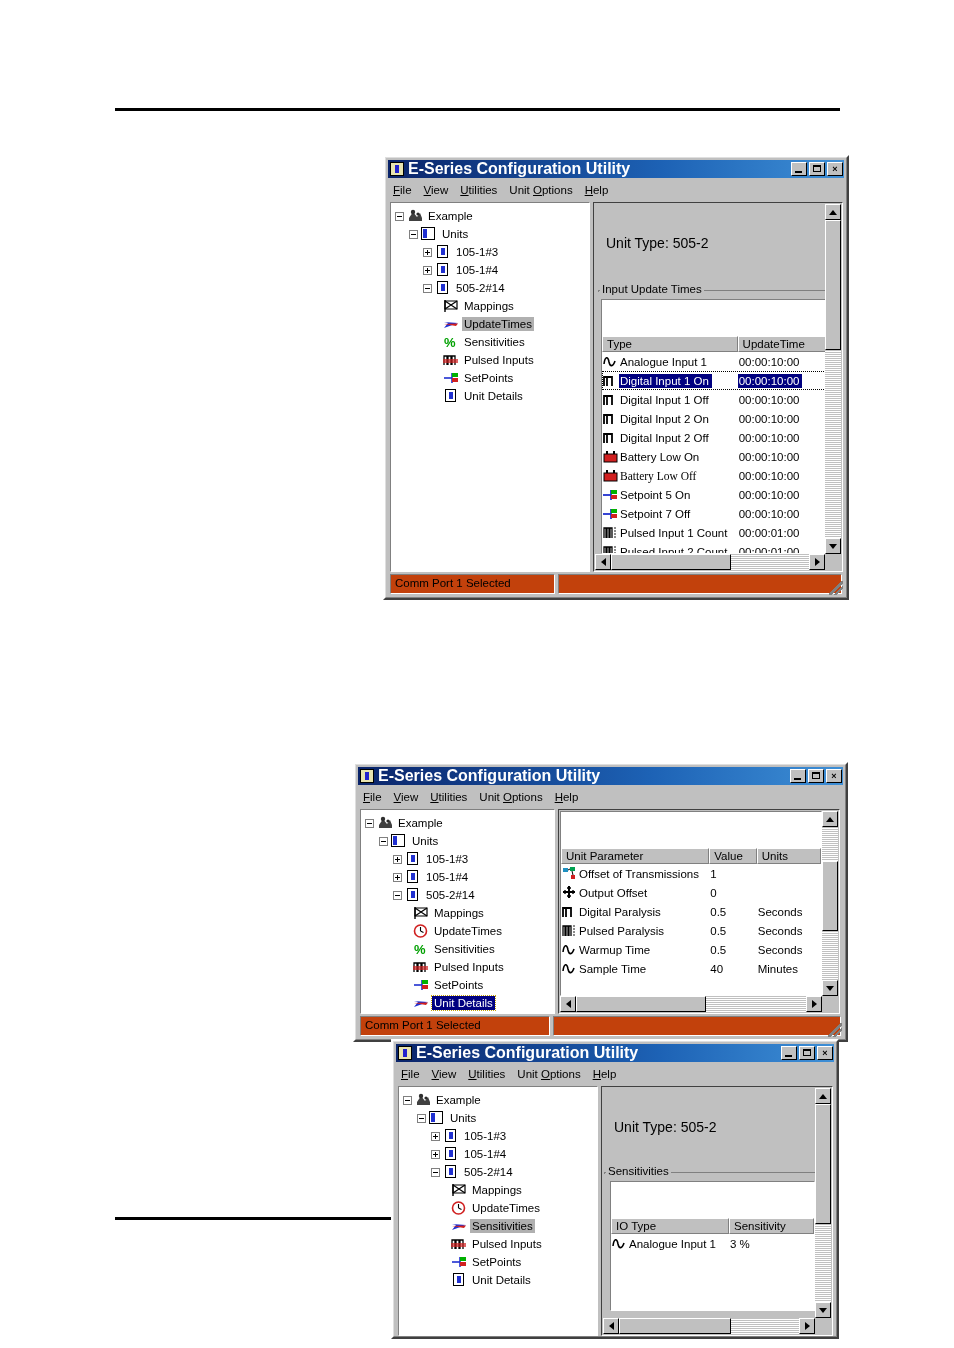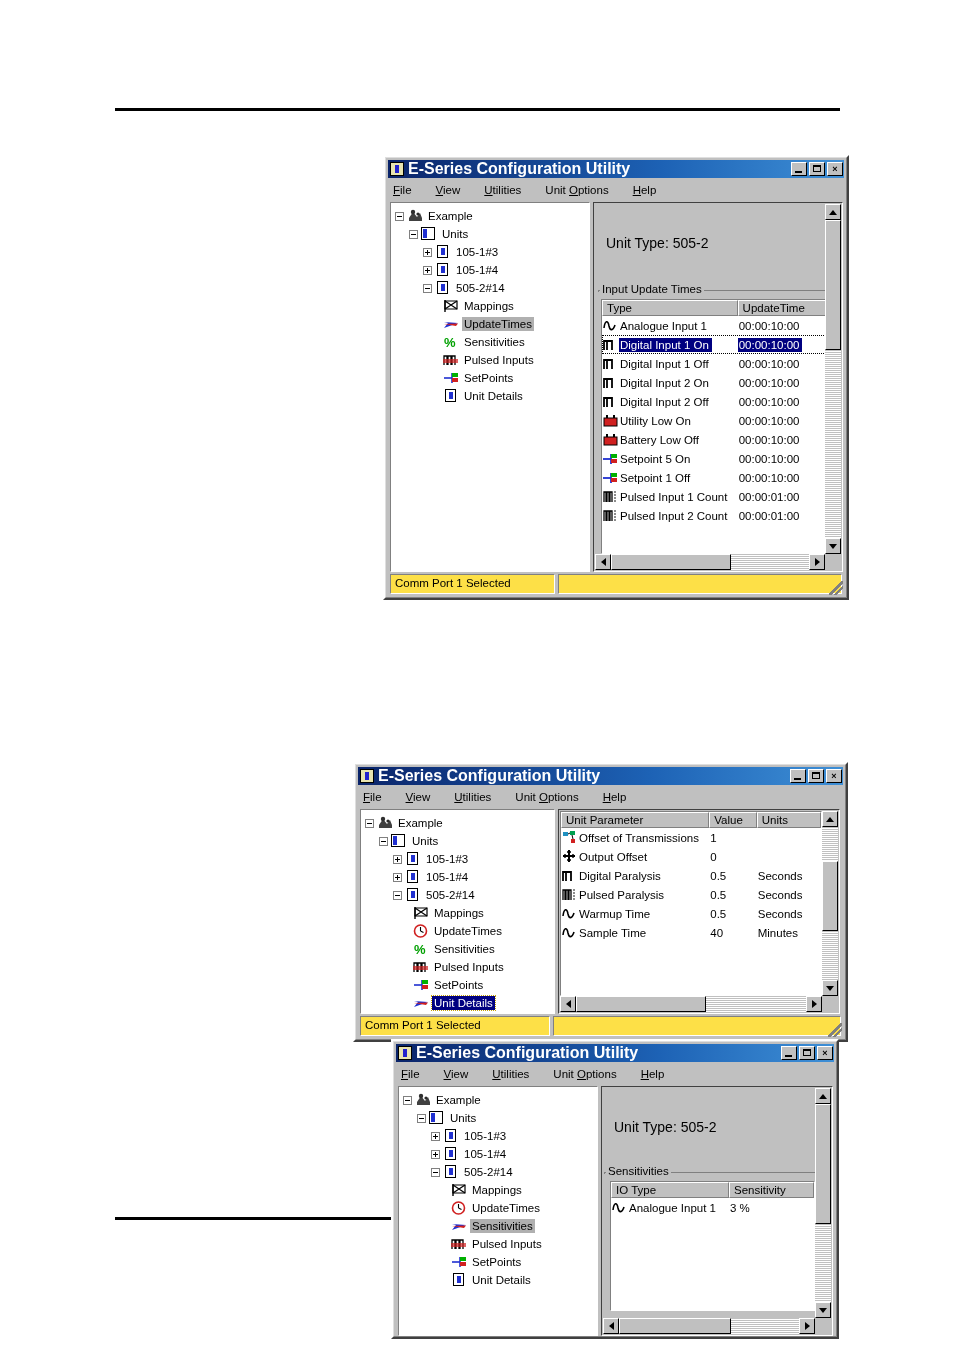--- a/index.html
+++ b/index.html
@@ -112,21 +112,21 @@
     box-sizing: border-box;
   }
   .tbtn.close { font-family: "Liberation Sans", sans-serif; font-weight: bold; }
 
   .menubar {
     position: absolute;
     left: 3px; right: 3px;
     height: 18px;
     display: flex;
     align-items: center;
-    gap: 24px;
+    gap: 12px;
     padding-left: 5px;
     font-size: 11.5px;
   }
   .menubar span u { text-decoration: underline; }
 
   
   .sunken {
     border-top: 1px solid #808080;
     border-left: 1px solid #808080;
     border-right: 1px solid #ffffff;
@@ -220,20 +220,21 @@
     width: 4px; height: 7px;
     background: #2030d0;
   }
 
   
   .lv { position: absolute; inset: 0; background: #fff; overflow: hidden; }
   .lv-head {
     display: flex;
     height: 16px;
     background: #c0c0c0;
+    margin-top: 36px;
   }
   .lv-head > div {
     border-top: 1px solid #fff;
     border-left: 1px solid #fff;
     border-right: 1px solid #808080;
     border-bottom: 1px solid #808080;
     box-sizing: border-box;
     padding: 1px 0 0 4px;
     font-size: 11.5px;
     background: #c0c0c0;
@@ -316,21 +317,21 @@
     height: 20px;
   }
   .sb-pane {
     border-top: 1px solid #808080;
     border-left: 1px solid #808080;
     border-right: 1px solid #ffffff;
     border-bottom: 1px solid #ffffff;
     box-sizing: border-box;
     font-size: 11.5px;
     padding: 2px 0 0 4px;
-    background: #fde047;
+    background: #c2410c;
     white-space: nowrap;
   }
   .grip {
     position: absolute;
     right: 4px; bottom: 3px;
     width: 14px; height: 14px;
     background:
       linear-gradient(135deg, transparent 0 45%, #808080 45% 58%, transparent 58%),
       linear-gradient(135deg, transparent 0 65%, #808080 65% 78%, transparent 78%);
   }
@@ -558,28 +559,28 @@
             </div>
             <div class="lv-row">
               <div class="cell" style="width: 146px;">
                 <div class="cell-icon">
                   <svg width="16" height="15" viewBox="0 0 16 15">
                     <rect x="1" y="5" width="13" height="8" fill="#d02020" stroke="#000" stroke-width="1"></rect>
                     <rect x="3" y="2" width="2" height="3" fill="#000"></rect>
                     <rect x="10" y="2" width="2" height="3" fill="#000"></rect>
                   </svg>
                 </div>
-                <span class="cell-txt">Utility Low On</span>
+                <span class="cell-txt">Battery Low On</span>
               </div>
               <div class="cell" style="width: 95px;">
                 <span class="cell-txt">00:00:10:00</span>
               </div>
             </div>
             <div class="lv-row">
-              <div class="cell" style="width: 146px;">
+              <div class="cell" style="width: 146px; font-family: Liberation Serif, serif;">
                 <div class="cell-icon">
                   <svg width="16" height="15" viewBox="0 0 16 15">
                     <rect x="1" y="5" width="13" height="8" fill="#d02020" stroke="#000" stroke-width="1"></rect>
                     <rect x="3" y="2" width="2" height="3" fill="#000"></rect>
                     <rect x="10" y="2" width="2" height="3" fill="#000"></rect>
                   </svg>
                 </div>
                 <span class="cell-txt">Battery Low Off</span>
               </div>
               <div class="cell" style="width: 95px;">
@@ -605,21 +606,21 @@
             <div class="lv-row">
               <div class="cell" style="width: 146px;">
                 <div class="cell-icon">
                   <svg width="16" height="15" viewBox="0 0 16 15">
                     <path d="M0 8 L8 8" stroke="#2030d0" stroke-width="1.8"></path>
                     <path d="M8 3 L8 13" stroke="#2030d0" stroke-width="1.8"></path>
                     <rect x="8" y="3" width="6" height="4" fill="#00b000"></rect>
                     <rect x="8" y="8" width="6" height="4" fill="#d02020"></rect>
                   </svg>
                 </div>
-                <span class="cell-txt">Setpoint 1 Off</span>
+                <span class="cell-txt">Setpoint 7 Off</span>
               </div>
               <div class="cell" style="width: 95px;">
                 <span class="cell-txt">00:00:10:00</span>
               </div>
             </div>
             <div class="lv-row">
               <div class="cell" style="width: 146px;">
                 <div class="cell-icon">
                   <svg width="16" height="15" viewBox="0 0 16 15">
                     <path d="M1 13 L1 3 L3 3 L3 13 M4 13 L4 3 L6 3 L6 13 M7 13 L7 3 L9 3 L9 13" stroke="#000" stroke-width="1.3" fill="none"></path>

